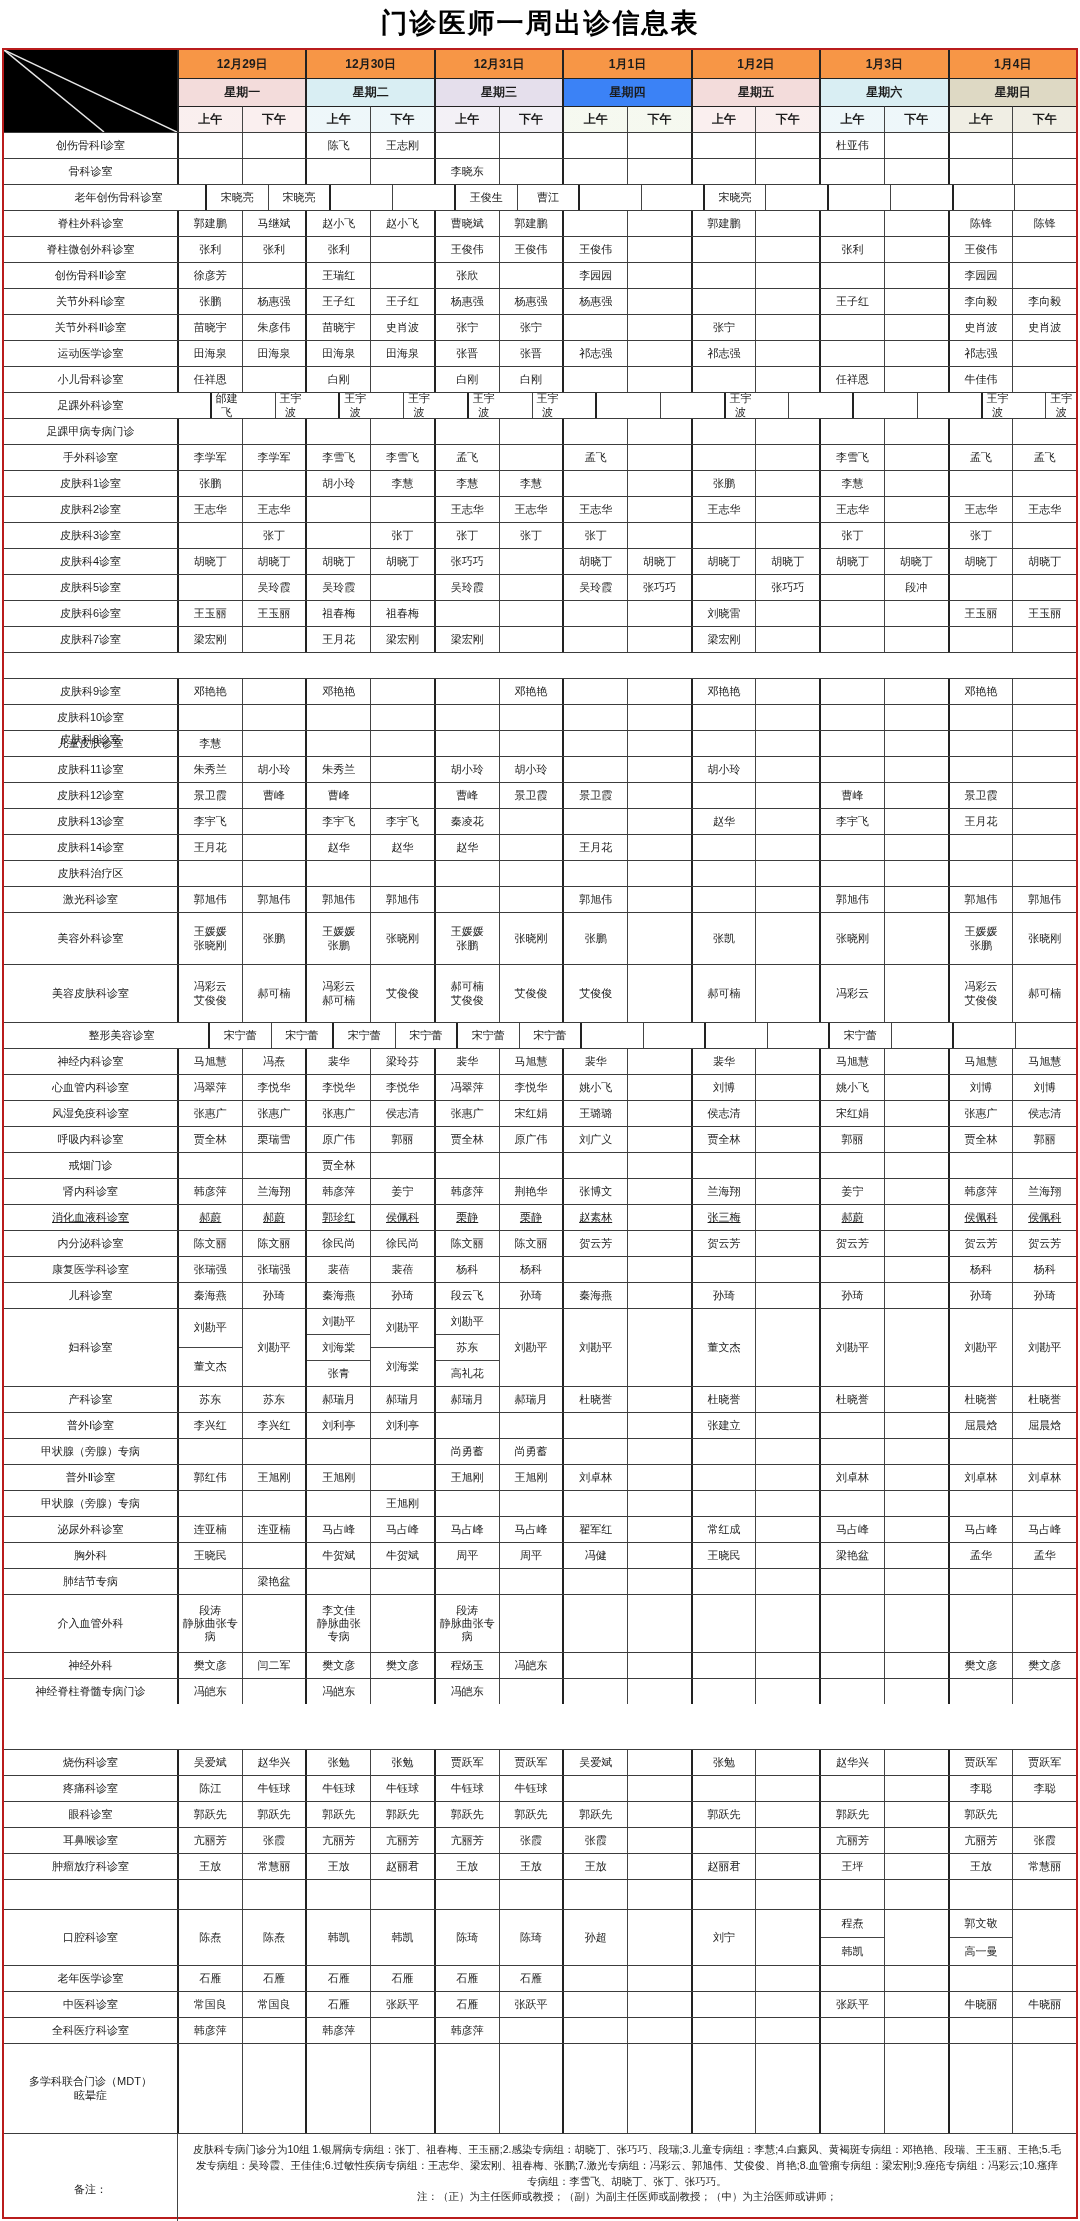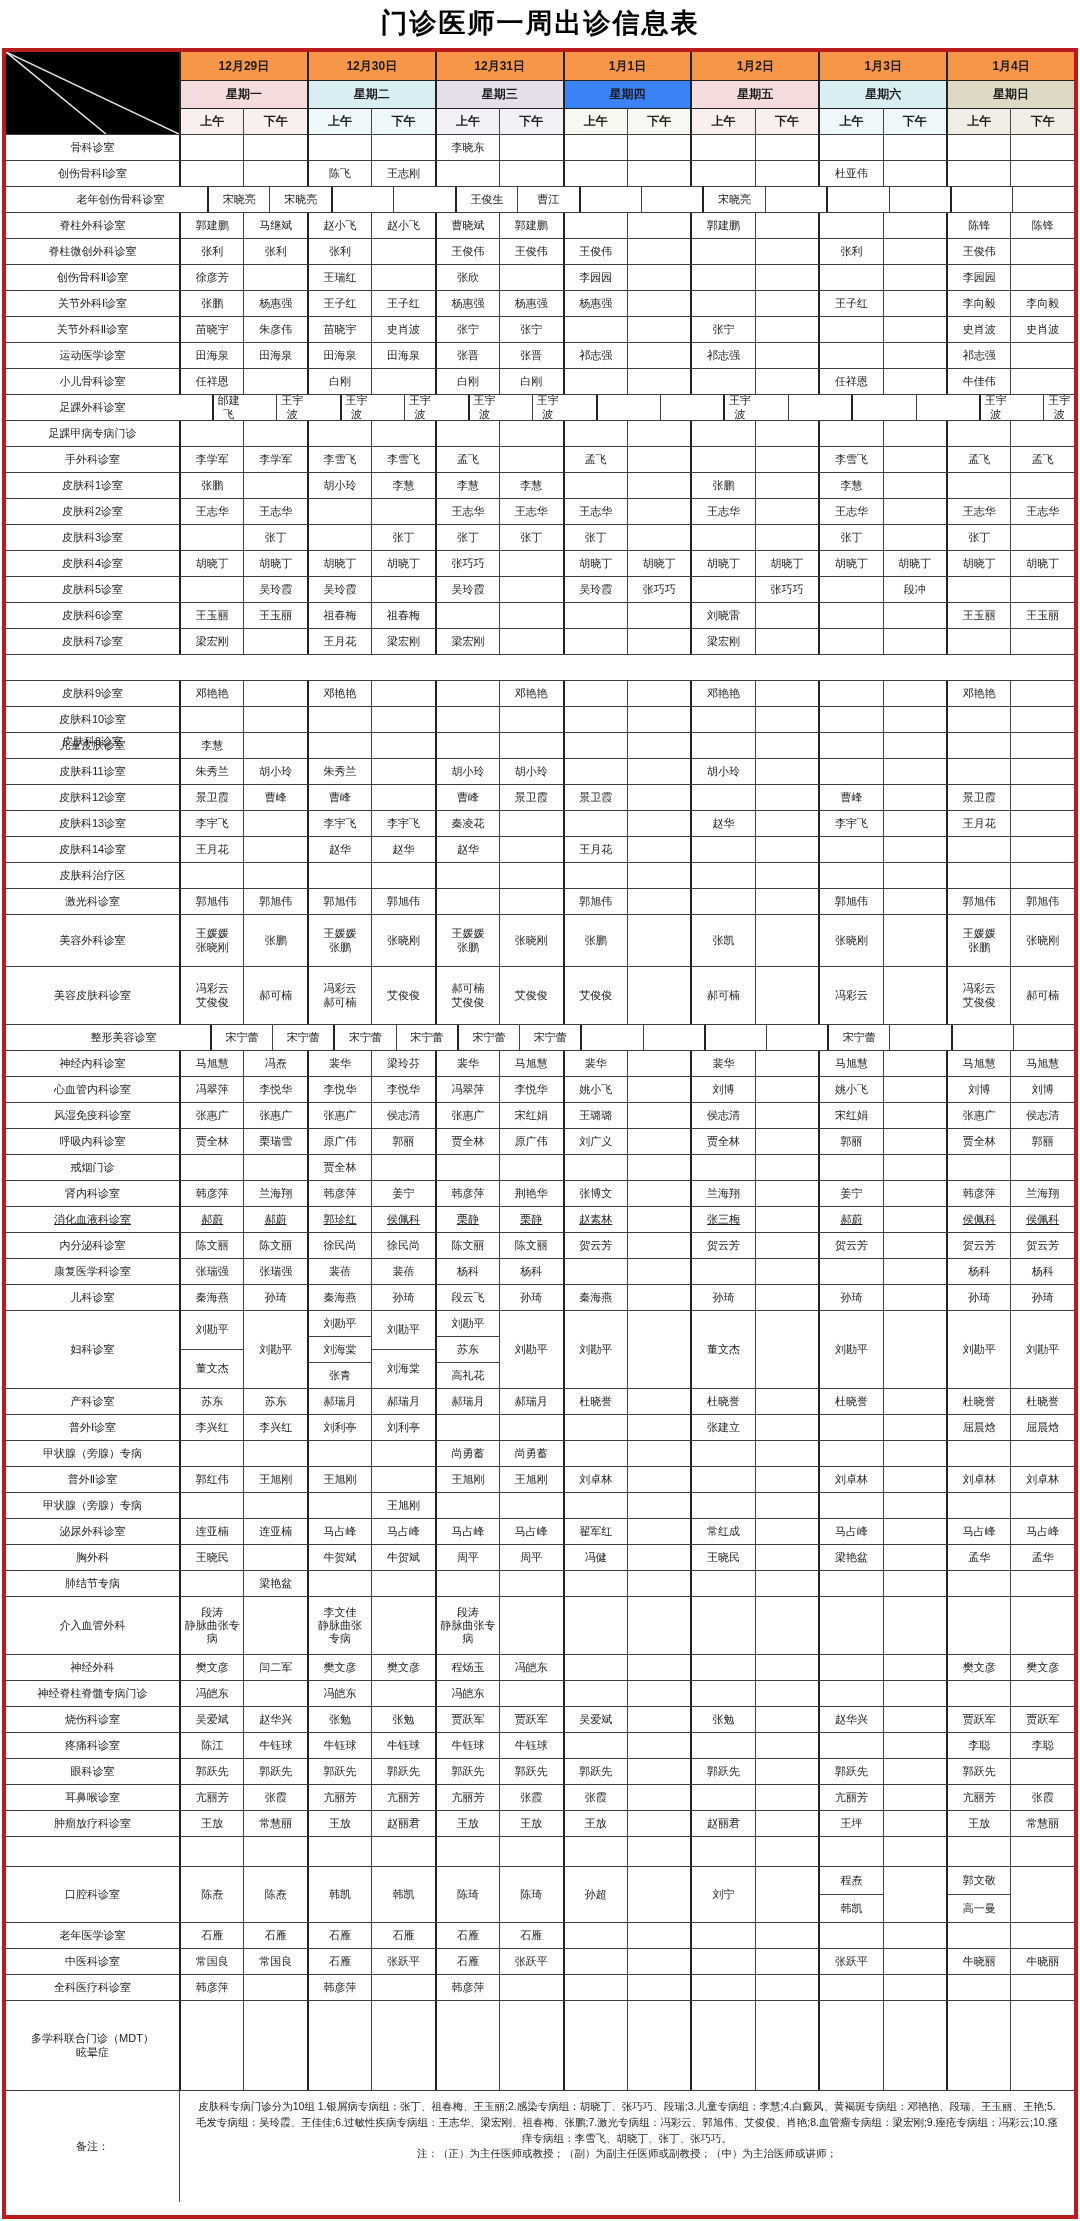--- a/index.html
+++ b/index.html
@@ -1,20 +1,20 @@
 <!DOCTYPE html>
 <html><head>
 <meta charset="utf-8">
 <style>
   html,body{margin:0;padding:0;background:#fff;}
   .page{width:1080px;height:2221px;background:#fff;position:relative;
         font-family:"Liberation Sans","DejaVu Sans",sans-serif;color:#1b1b1b;overflow:hidden;}
   .title{height:46px;display:flex;align-items:center;justify-content:center;
          font-size:27px;font-weight:bold;letter-spacing:2px;color:#000;}
-  .tbl{position:absolute;left:2px;top:48px;right:2px;bottom:2px;border:4px solid #b91c1c;}
+  .tbl{position:absolute;left:2px;top:48px;right:2px;bottom:2px;border:2px solid #b91c1c;}
   .thead{position:relative;}
   .corner{position:absolute;left:0;top:0;width:173px;height:82px;background:#000;}
   .corner svg{display:block;width:100%;height:100%;}
   .hrow{display:flex;margin-left:173px;}
   .hcell{flex:1 1 0;min-width:0;display:flex;align-items:center;justify-content:center;
          font-weight:bold;font-size:12px;border-left:2px solid #222;box-sizing:border-box;}
   .hrow.r2 .hcell,.hrow.r3 .hcell{border-top:1px solid #222;}
   .hrow.r3 .hcell.sub{border-left:1px solid #444;}
   .hrow.r3 .hcell.gb{border-left:2px solid #222;}
   .tbody .row{display:flex;box-sizing:border-box;border-top:1px solid #3c3c3c;}
@@ -76,49 +76,49 @@
           <div class="hcell sub gb" style="background: linear-gradient(rgba(255, 255, 255, 0.55), rgba(255, 255, 255, 0.55)), rgb(243, 220, 219);">上午</div>
           <div class="hcell sub" style="background: linear-gradient(rgba(255, 255, 255, 0.55), rgba(255, 255, 255, 0.55)), rgb(243, 220, 219);">下午</div>
           <div class="hcell sub gb" style="background: linear-gradient(rgba(255, 255, 255, 0.55), rgba(255, 255, 255, 0.55)), rgb(217, 238, 243);">上午</div>
           <div class="hcell sub" style="background: linear-gradient(rgba(255, 255, 255, 0.55), rgba(255, 255, 255, 0.55)), rgb(217, 238, 243);">下午</div>
           <div class="hcell sub gb" style="background: linear-gradient(rgba(255, 255, 255, 0.55), rgba(255, 255, 255, 0.55)), rgb(222, 217, 196);">上午</div>
           <div class="hcell sub" style="background: linear-gradient(rgba(255, 255, 255, 0.55), rgba(255, 255, 255, 0.55)), rgb(222, 217, 196);">下午</div>
         </div>
       </div>
     <div class="tbody" id="tbody">
         <div class="row" style="height: 26px;">
-          <div class="rlabel">骨科诊室</div>
-          <div class="cell gb"></div>
-          <div class="cell"></div>
-          <div class="cell gb"></div>
-          <div class="cell"></div>
-          <div class="cell gb">李晓东</div>
-          <div class="cell"></div>
-          <div class="cell gb"></div>
-          <div class="cell"></div>
-          <div class="cell gb"></div>
-          <div class="cell"></div>
-          <div class="cell gb"></div>
-          <div class="cell"></div>
-          <div class="cell gb"></div>
-          <div class="cell"></div>
-        </div>
-        <div class="row" style="height: 26px;">
           <div class="rlabel">创伤骨科Ⅰ诊室</div>
           <div class="cell gb"></div>
           <div class="cell"></div>
           <div class="cell gb">陈飞</div>
           <div class="cell">王志刚</div>
           <div class="cell gb"></div>
           <div class="cell"></div>
           <div class="cell gb"></div>
           <div class="cell"></div>
           <div class="cell gb"></div>
           <div class="cell"></div>
           <div class="cell gb">杜亚伟</div>
+          <div class="cell"></div>
+          <div class="cell gb"></div>
+          <div class="cell"></div>
+        </div>
+        <div class="row" style="height: 26px;">
+          <div class="rlabel">骨科诊室</div>
+          <div class="cell gb"></div>
+          <div class="cell"></div>
+          <div class="cell gb"></div>
+          <div class="cell"></div>
+          <div class="cell gb">李晓东</div>
+          <div class="cell"></div>
+          <div class="cell gb"></div>
+          <div class="cell"></div>
+          <div class="cell gb"></div>
+          <div class="cell"></div>
+          <div class="cell gb"></div>
           <div class="cell"></div>
           <div class="cell gb"></div>
           <div class="cell"></div>
         </div>
         <div class="row" style="height: 26px; padding-left: 28px;">
           <div class="rlabel">老年创伤骨科诊室</div>
           <div class="cell gb">宋晓亮</div>
           <div class="cell">宋晓亮</div>
           <div class="cell gb"></div>
           <div class="cell"></div>
@@ -1024,21 +1024,21 @@
           <div class="cell"></div>
           <div class="cell gb"></div>
           <div class="cell"></div>
           <div class="cell gb"></div>
           <div class="cell"></div>
           <div class="cell gb"></div>
           <div class="cell"></div>
           <div class="cell gb"></div>
           <div class="cell"></div>
         </div>
-        <div class="row" style="height: 26px;">
+        <div class="row" style="height: 26px; margin-top: 45px;">
           <div class="rlabel">烧伤科诊室</div>
           <div class="cell gb">吴爱斌</div>
           <div class="cell">赵华兴</div>
           <div class="cell gb">张勉</div>
           <div class="cell">张勉</div>
           <div class="cell gb">贾跃军</div>
           <div class="cell">贾跃军</div>
           <div class="cell gb">吴爱斌</div>
           <div class="cell"></div>
           <div class="cell gb">张勉</div>

